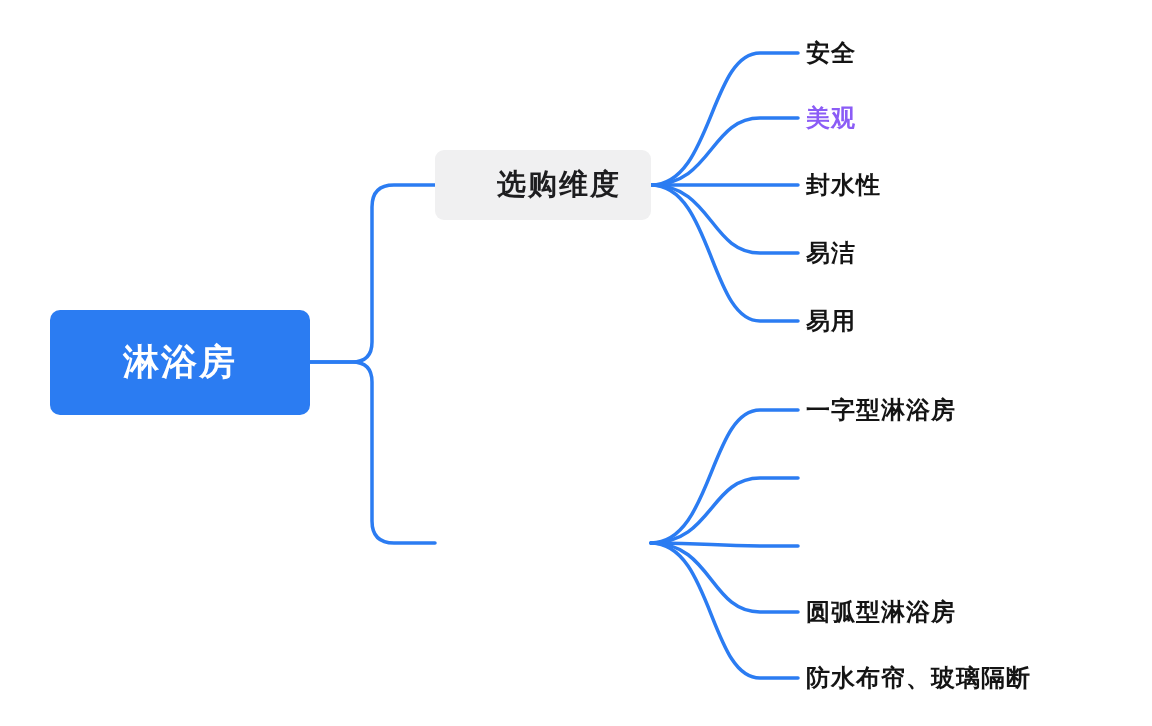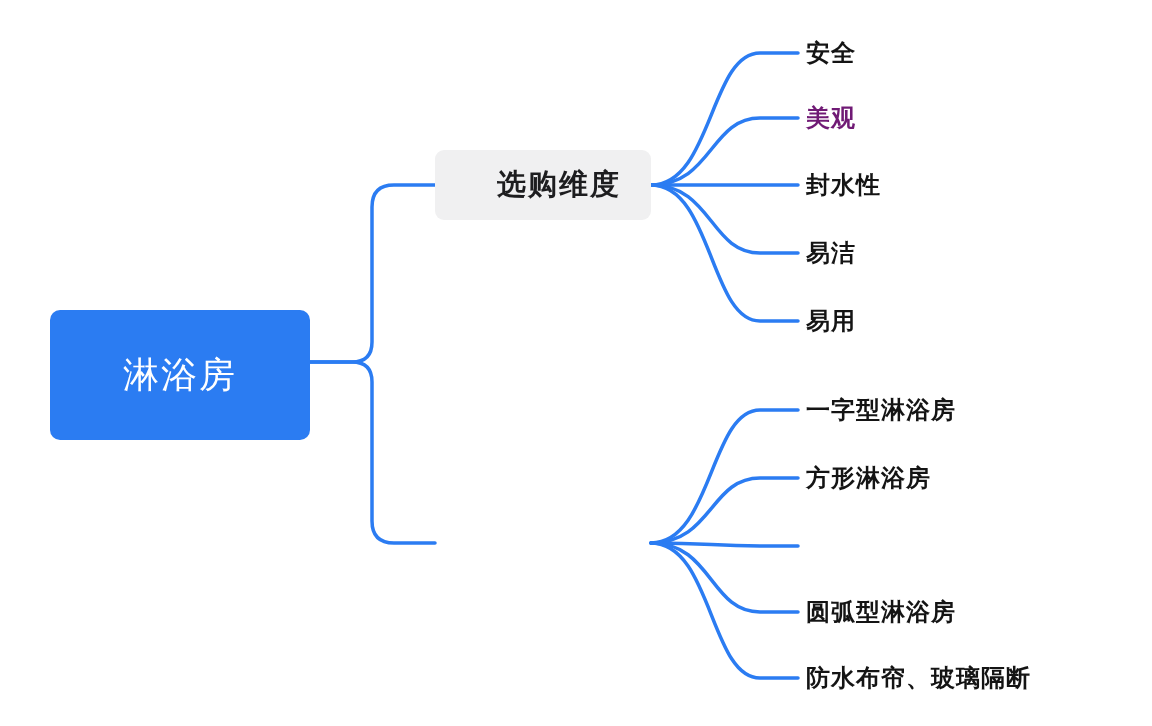--- a/index.html
+++ b/index.html
@@ -32,25 +32,25 @@
     position: absolute;
     display: flex;
     align-items: center;
     justify-content: center;
     box-sizing: border-box;
   }
   .root-node {
     left: 50px;
     top: 310px;
     width: 260px;
-    height: 130px;
+    height: 105px;
     border-radius: 10px;
     color: #ffffff;
     font-size: 36px;
-    font-weight: 400;
+    font-weight: 700;
     letter-spacing: 2px;
   }
   .branch-node {
     left: 435px;
     width: 216px;
     height: 70px;
     border-radius: 9px;
     background: #f0f0f1;
     color: #1d1d1f;
     font-size: 29px;
@@ -100,23 +100,22 @@
   <div class="node root-node" style="background: rgb(43, 124, 242); color: rgb(255, 255, 255);">
     <span>淋浴房</span>
   </div>
 
   <div class="node branch-node branch-1" style="background: rgb(240, 240, 241);">
     <span>选购维度</span>
   </div>
 
 
   <div class="leaf" style="top: 35px; color: rgb(20, 20, 20);">安全</div>
-  <div class="leaf" style="top: 100px; color: #701a75;">美观</div>
+  <div class="leaf" style="top: 100px; color: #8b5cf6;">美观</div>
   <div class="leaf" style="top: 167px; color: rgb(20, 20, 20); text-align: right;">封水性</div>
   <div class="leaf" style="top: 235px; color: rgb(20, 20, 20);">易洁</div>
   <div class="leaf" style="top: 303px; color: rgb(20, 20, 20);">易用</div>
 
   <div class="leaf" style="top: 392px; color: rgb(20, 20, 20);">一字型淋浴房</div>
-  <div class="leaf" style="top: 460px; color: rgb(20, 20, 20);">方形淋浴房</div>
   <div class="leaf" style="top: 660px; color: rgb(20, 20, 20);">防水布帘、玻璃隔断</div>
   <div class="leaf" style="top: 594px; color: rgb(20, 20, 20);">圆弧型淋浴房</div>
 
 </div>
 
 </body></html>

